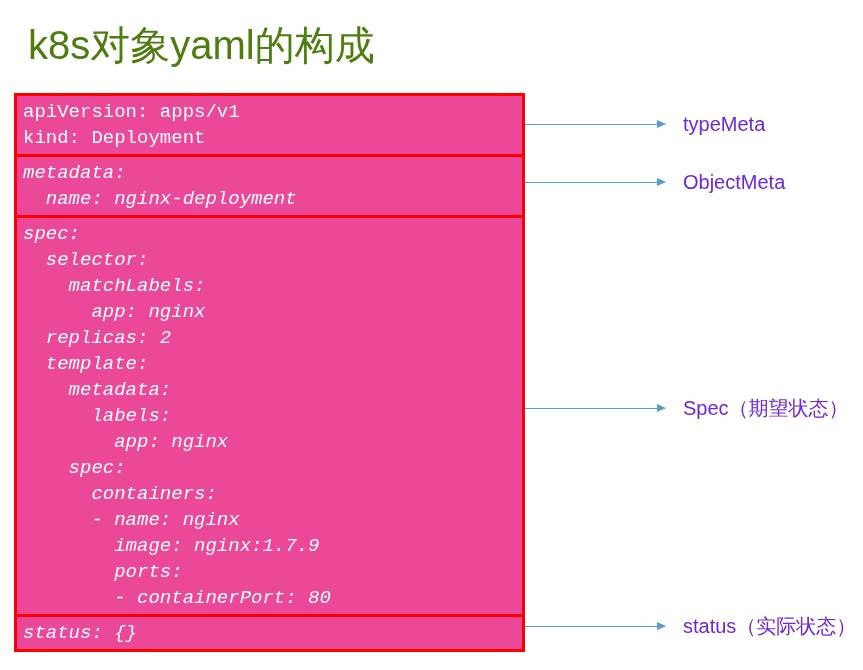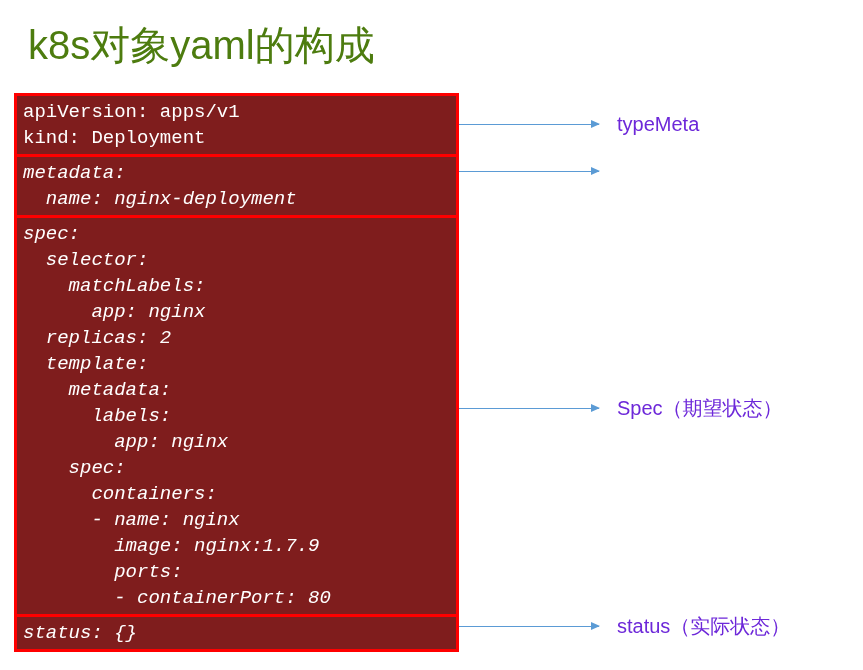--- a/index.html
+++ b/index.html
@@ -15,22 +15,22 @@
     font-weight: 400;
     color: #4d7c0f;
     padding: 18px 0 20px 28px;
   }
   .container {
     display: flex;
     align-items: flex-start;
     padding-left: 14px;
   }
   .code-col {
-    width: 445px;
-    background: #7f1d1d;
+    width: 511px;
+    background: #ec4899;
     position: relative;
   }
   .code-block {
     border: 3px solid #ff0000;
     color: #fff;
     font-family: "Consolas", "Courier New", monospace;
     font-size: 19px;
     line-height: 26px;
     padding: 3px 4px 3px 6px;
     white-space: pre;
@@ -107,20 +107,21 @@
     <div class="label-row" style="top:20px;">
       <div class="arrow-line">
           <div class="arrow-head"></div>
         </div>
       <div class="label-text">typeMeta</div>
     </div>
     <div class="label-row" style="top:78px;">
       <div class="arrow-line">
           <div class="arrow-head"></div>
         </div>
+      <div class="label-text">ObjectMeta</div>
     </div>
     <div class="label-row" style="top:302px;">
       <div class="arrow-line">
           <div class="arrow-head"></div>
         </div>
       <div class="label-text">Spec（期望状态）</div>
     </div>
     <div class="label-row" style="top:520px;">
       <div class="arrow-line">
           <div class="arrow-head"></div>

